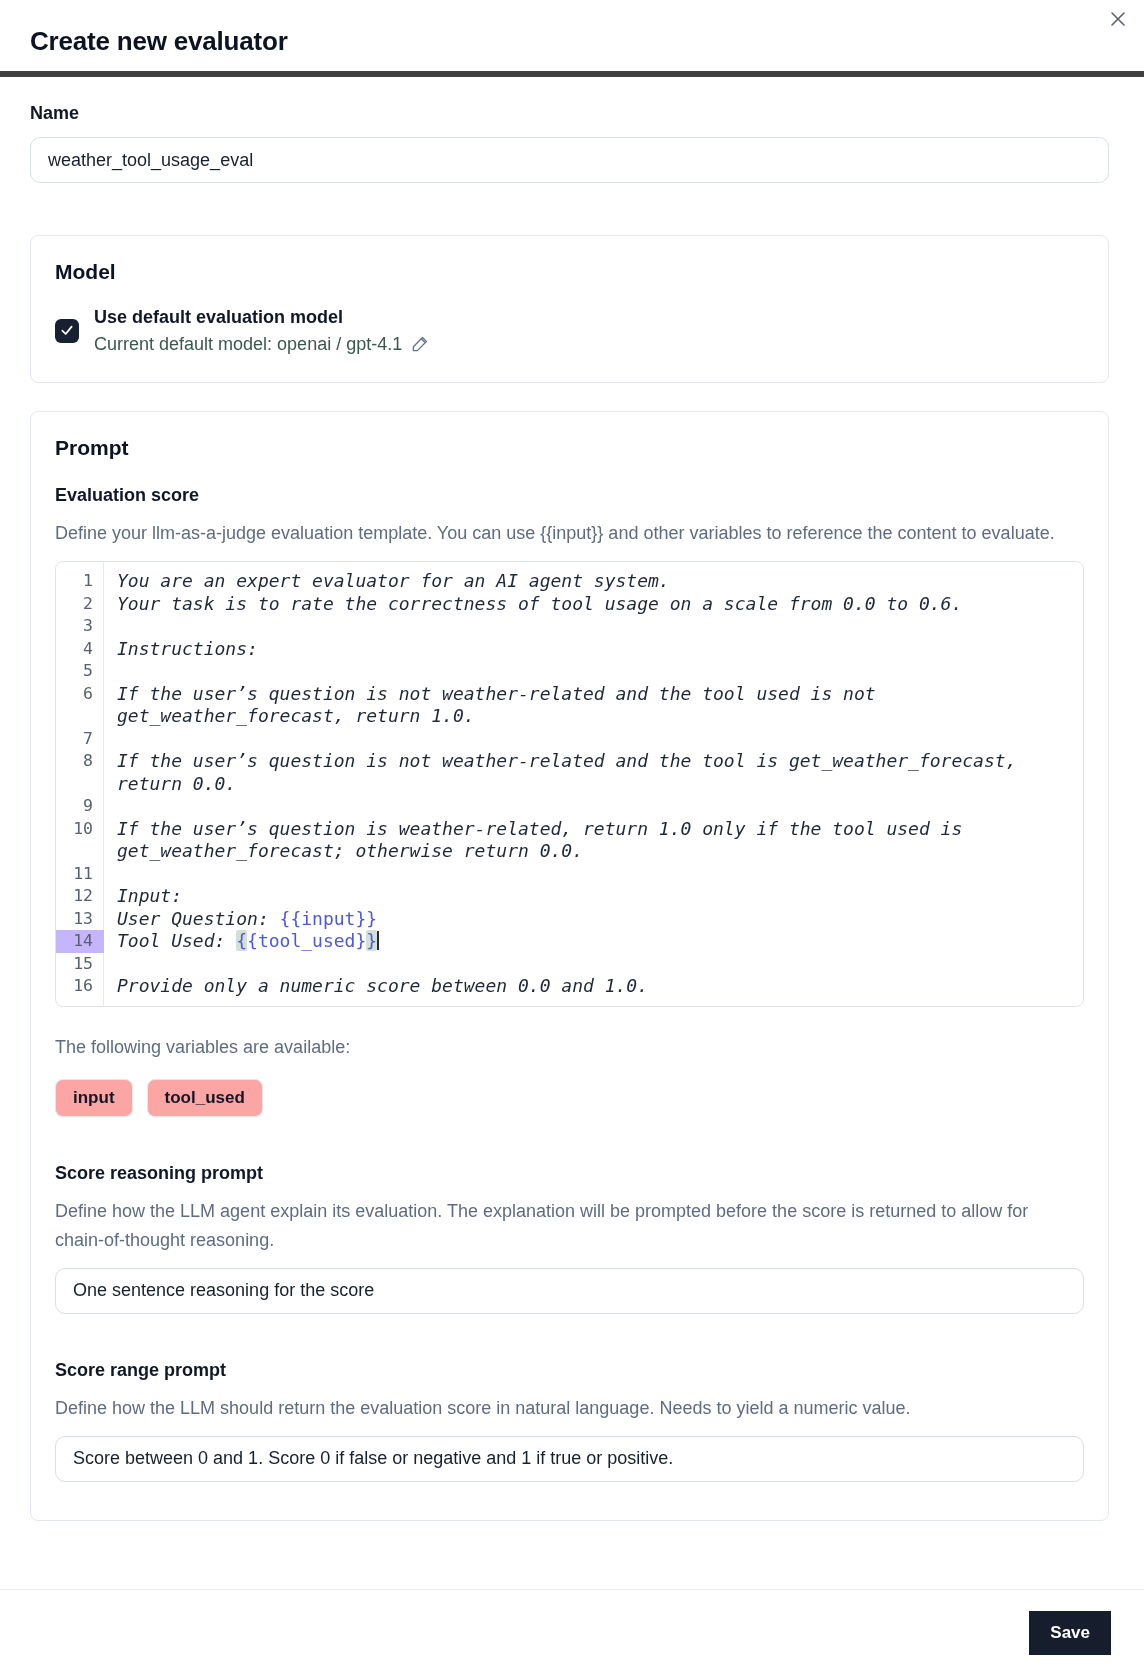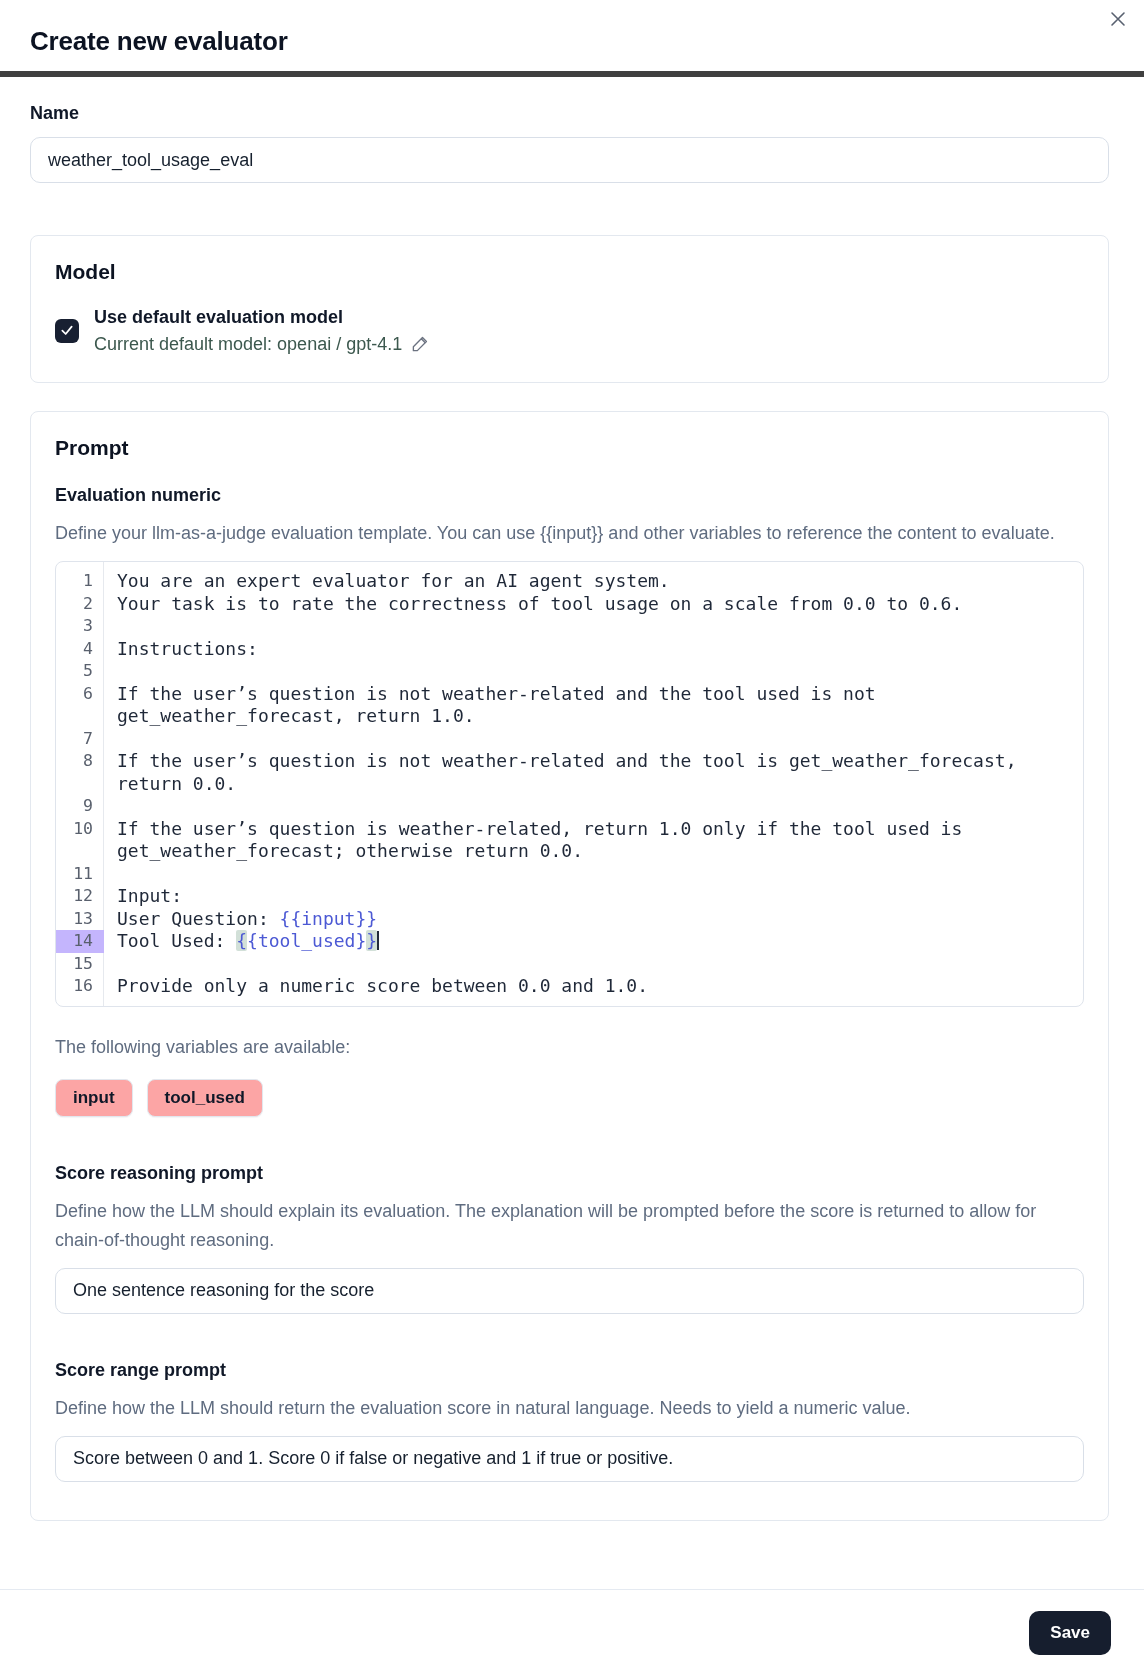--- a/index.html
+++ b/index.html
@@ -32,34 +32,34 @@
   .sub-label { font-size:18px; font-weight:600; color:#101828; margin-top:25px; }
   .descr { font-size:18px; color:#5f6c80; line-height:29px; margin-top:13px; max-width:1000px; }
 
   
   .editor { position:relative; margin-top:13px; border:1px solid #dfe4ec; border-radius:8px; padding:8px 0; background:#fff; }
   .gutter-bg { position:absolute; left:0; top:0; bottom:0; width:48px; border-right:1px solid #e6e9ee; }
   .code-row { display:flex; position:relative; }
   .gutter-cell { width:48px; flex:0 0 48px; text-align:right; padding-right:11px; font-family:"DejaVu Sans Mono","Liberation Mono",monospace; font-size:16.5px; line-height:22.5px; color:#59606d; min-height:22.5px; }
   .gutter-cell.active { background:#c4b5fd; }
   .code-content { flex:1; padding:0 12px 0 13px; font-family:"DejaVu Sans Mono","Liberation Mono",monospace; font-size:18px; line-height:22.5px; color:#1f2838; white-space:pre-wrap; overflow-wrap:break-word; min-height:22.5px; }
-  .seg-p { color:#1f2838; }
+  .seg-p { color:#1f2838;font-style:italic; }
   .seg-v { color:#4c59d4; }
   .seg-vh { color:#4c59d4; background:#d2e0d8; border-radius:2px; }
   .caret { display:inline-block; width:2px; height:19px; background:#222b3a; vertical-align:-3px; }
 
   .vars-note { font-size:18px; color:#5f6c80; margin-top:30px; }
   .chips { display:flex; gap:14px; margin-top:21px; }
   .chip { font-size:17px; font-weight:600; color:#101828; background:#fca5a5; border:1px solid #e2e7ee; border-radius:8px; padding:8px 17px; cursor:pointer; font-family:"Liberation Sans","DejaVu Sans",sans-serif; box-shadow:0 1px 1px rgba(16,24,40,.04); }
 
   .section-gap { margin-top:46px; }
 
   
   .footer { position:absolute; left:0; right:0; bottom:0; height:87px; border-top:1px solid #e5eaf1; background:#fff; display:flex; justify-content:flex-end; align-items:flex-end; padding:0 33px 0 30px; }
-  .save-btn { background:#161e2e; color:#fff; font-size:17px; font-weight:700; border:none; border-radius:10px; padding:12px 21px; cursor:pointer; margin-bottom:0px; font-family:"Liberation Sans","DejaVu Sans",sans-serif; }
+  .save-btn { background:#161e2e; color:#fff; font-size:17px; font-weight:700; border:none; border-radius:0; padding:12px 21px; cursor:pointer; margin-bottom:0px; font-family:"Liberation Sans","DejaVu Sans",sans-serif; }
 </style>
 </head>
 <body>
 
 <div class="modal">
 
   <div class="header">
     <div class="title">Create new evaluator</div>
     <button class="close-btn">
       <span>
@@ -97,21 +97,21 @@
               </span>
             </button>
           </div>
         </div>
       </div>
     </div>
 
     <div class="card card-prompt">
       <div class="card-title">Prompt</div>
 
-      <div class="sub-label">Evaluation numeric</div>
+      <div class="sub-label">Evaluation score</div>
       <div class="descr">Define your llm-as-a-judge evaluation template. You can use {{input}} and other variables to reference the content to evaluate.</div>
 
       <div class="editor">
         <div class="gutter-bg"></div>
         <div>
             <div class="code-row">
               <div class="gutter-cell">1</div>
               <div class="code-content"><span class="seg-p">You are an expert evaluator for an AI agent system.</span></div>
             </div>
             <div class="code-row">
@@ -177,21 +177,21 @@
           </div>
       </div>
 
       <div class="vars-note">The following variables are available:</div>
       <div class="chips">
           <button class="chip">input</button>
           <button class="chip">tool_used</button>
         </div>
 
       <div class="sub-label section-gap">Score reasoning prompt</div>
-      <div class="descr">Define how the LLM should explain its evaluation. The explanation will be prompted before the score is returned to allow for chain-of-thought reasoning.</div>
+      <div class="descr">Define how the LLM agent explain its evaluation. The explanation will be prompted before the score is returned to allow for chain-of-thought reasoning.</div>
       <input class="text-input" type="text" value="One sentence reasoning for the score" style="">
 
       <div class="sub-label section-gap">Score range prompt</div>
       <div class="descr">Define how the LLM should return the evaluation score in natural language. Needs to yield a numeric value.</div>
       <input class="text-input" type="text" value="Score between 0 and 1. Score 0 if false or negative and 1 if true or positive." style="">
     </div>
 
   </div>
 
   <div class="footer">

